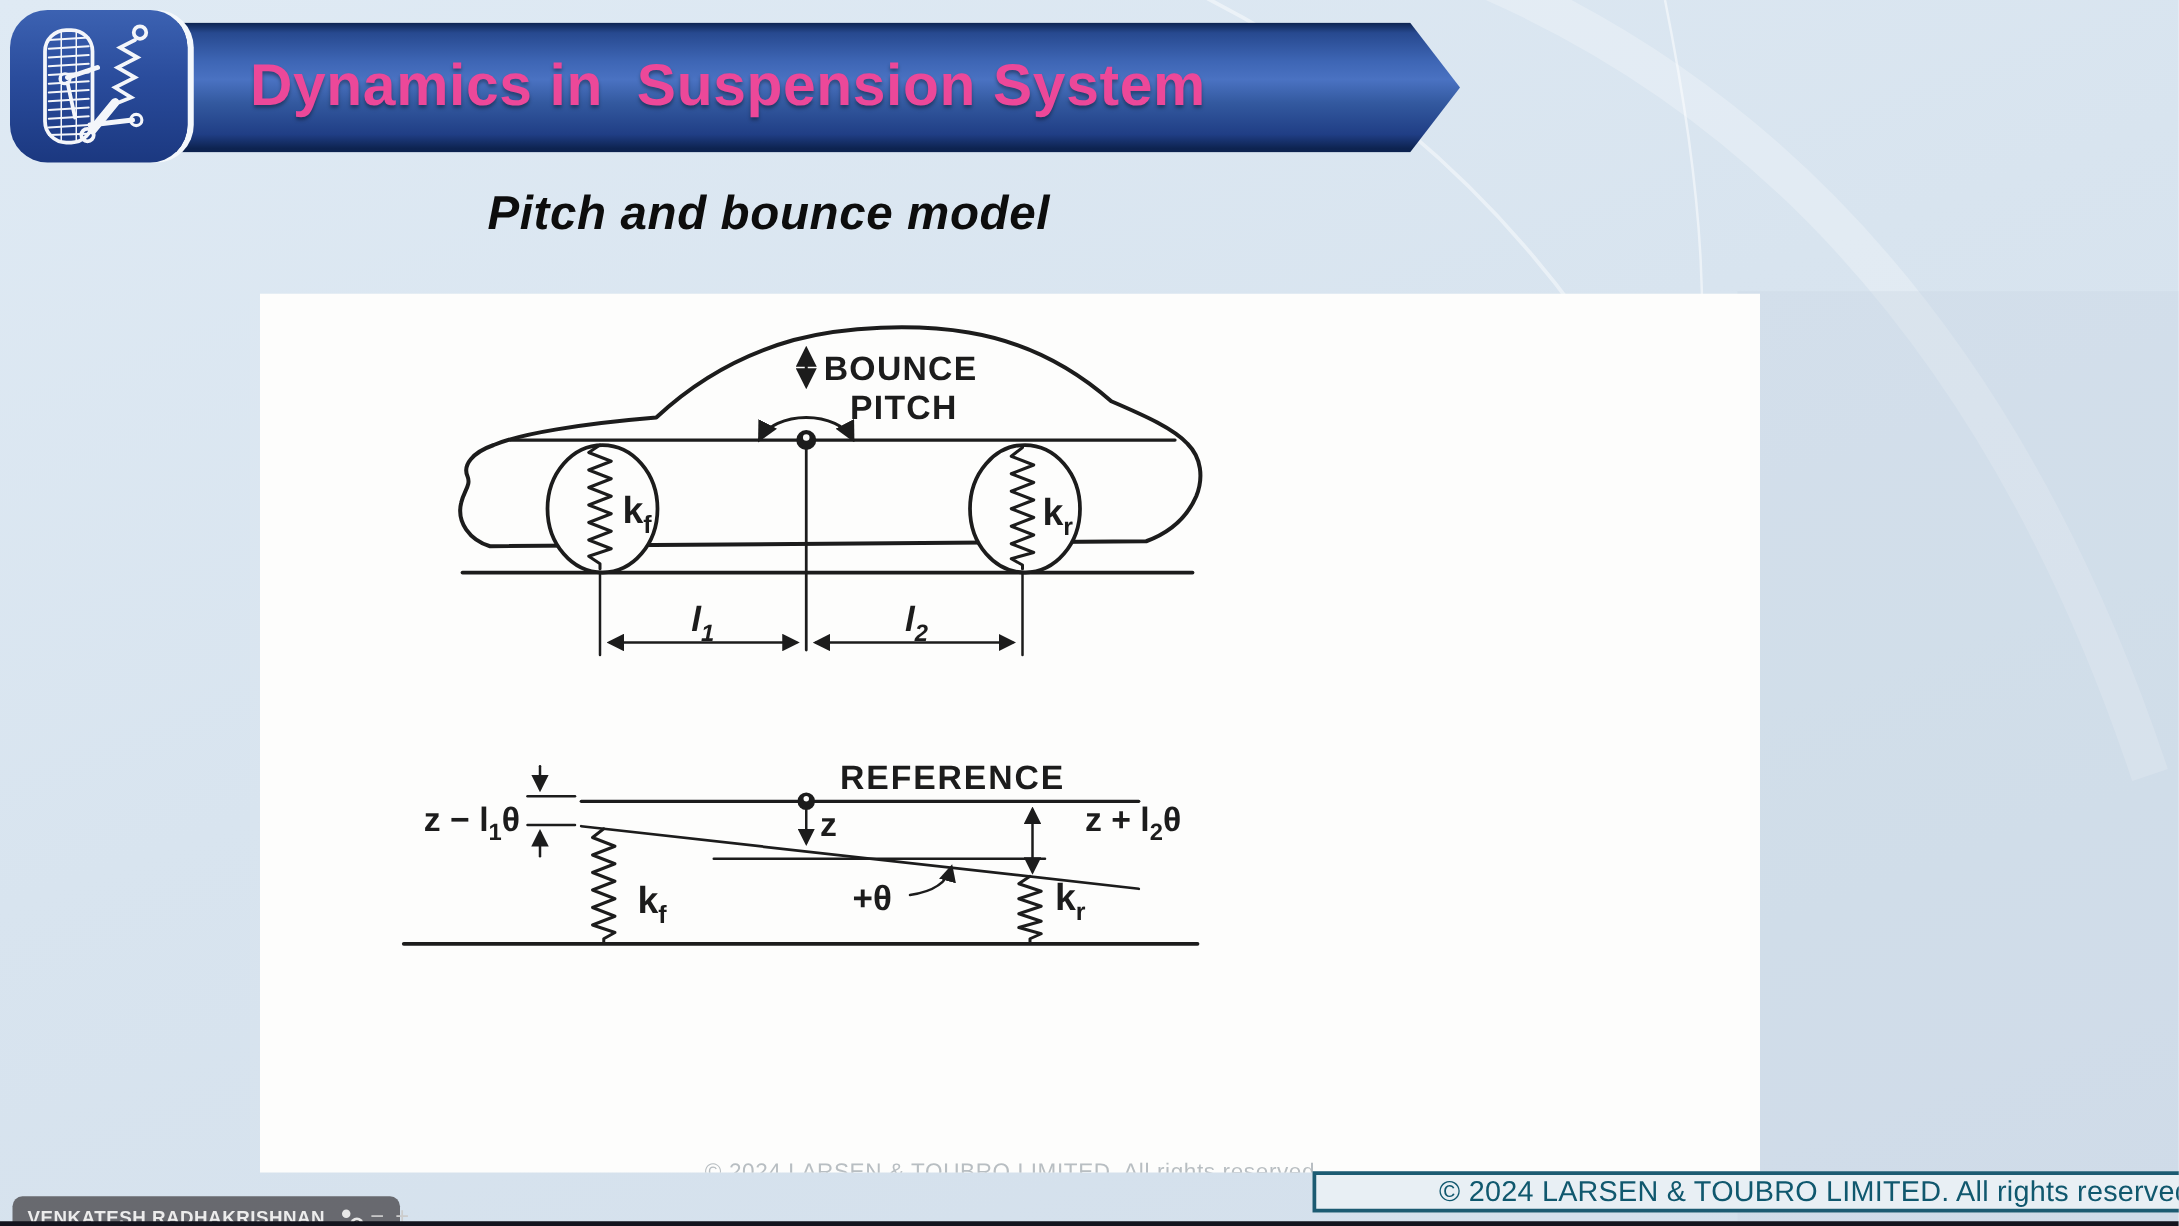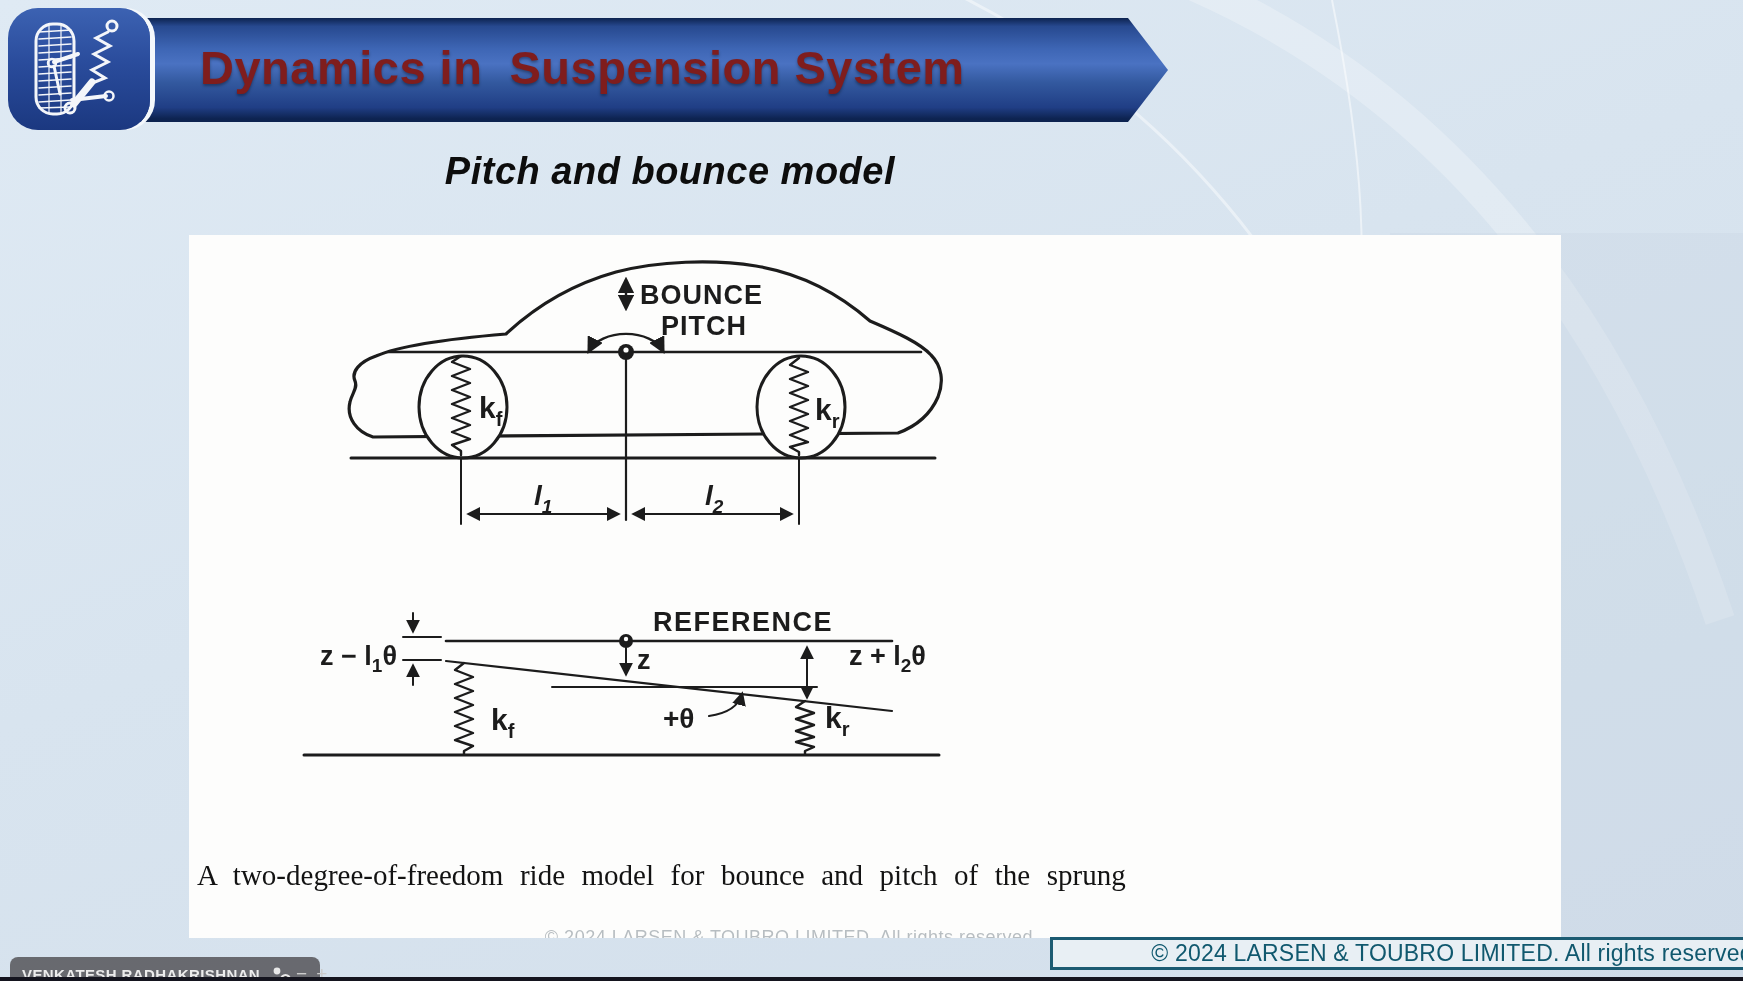--- a/index.html
+++ b/index.html
@@ -9,32 +9,32 @@
   .abs{position:absolute;}
 
   
   #bg-decor{left:0;top:0;width:1743px;height:981px;pointer-events:none;}
   #bg-right-panel{left:1390px;top:233px;right:0;bottom:0;background:rgba(198,212,226,0.30);}
 
   
   #banner{left:130px;top:18px;width:1038px;height:104px;
     background:linear-gradient(180deg,#0d2350 0%,#27498f 8%,#3e66b5 30%,#4a72c2 44%,#33599f 62%,#203e85 86%,#0d2350 97%);
     clip-path:polygon(0 0,calc(100% - 40px) 0,100% 50%,calc(100% - 40px) 100%,0 100%);}
-  #banner-title{left:200px;top:40px;width:900px;color:#7f1d1d;font-size:47px;font-weight:bold;
+  #banner-title{left:200px;top:40px;width:900px;color:#ec4899;font-size:47px;font-weight:bold;
     white-space:pre;letter-spacing:0.5px;text-shadow:0 2px 3px rgba(0,0,0,0.35);}
   #logo-badge{left:8px;top:8px;width:142px;height:122px;border-radius:30px;
     background:linear-gradient(180deg,#3c62b2 0%,#2a4c9c 45%,#1b3880 100%);
     box-shadow:5px 0 0 #f4f8fc;z-index:5;}
 
   
-  #subtitle{left:335px;top:150px;width:560px;text-align:right;color:#0d0d0d;
+  #subtitle{left:335px;top:150px;width:560px;text-align:center;color:#0d0d0d;
     font-size:38px;font-weight:bold;font-style:italic;letter-spacing:0.5px;}
 
   
-  #figure-panel{left:189px;top:235px;width:1372px;height:703px;background:#fdfdfc;overflow:hidden;}
+  #figure-panel{left:208px;top:235px;width:1200px;height:703px;background:#fdfdfc;overflow:hidden;}
   #figure-svg{left:0;top:0;}
   #figure-caption{left:8px;top:624px;width:1012px;font-family:"Liberation Serif",serif;
     font-size:29px;color:#131313;word-spacing:0.32em;}
   #figure-watermark{left:290px;top:692px;width:620px;text-align:center;font-size:18px;
     color:#8a949b;opacity:0.6;letter-spacing:0.5px;}
 
   
   #footer-box{left:1050px;top:937px;width:682px;height:27px;background:#e8eff4;
     border:3px solid #1c5b72;display:flex;align-items:center;justify-content:center;
     padding-left:58px;z-index:6;}
@@ -161,21 +161,20 @@
       <text x="706" y="505" font-size="28" font-weight="bold" font-style="italic"><tspan>l</tspan><tspan dy="8" font-size="19">2</tspan></text>
       <text x="654" y="631" font-size="27" font-weight="600" letter-spacing="1.5">REFERENCE</text>
       <text x="398" y="665" font-size="27" font-weight="600" text-anchor="end"><tspan>z − l</tspan><tspan dy="7" font-size="19">1</tspan><tspan dy="-7" font-size="27">θ</tspan></text>
       <text x="638" y="669" font-size="27" font-weight="600">z</text>
       <text x="850" y="665" font-size="27" font-weight="600"><tspan>z + l</tspan><tspan dy="7" font-size="19">2</tspan><tspan dy="-7" font-size="27">θ</tspan></text>
       <text x="492" y="730" font-size="30" font-weight="bold"><tspan>k</tspan><tspan dy="8" font-size="20">f</tspan></text>
       <text x="826" y="728" font-size="30" font-weight="bold"><tspan>k</tspan><tspan dy="8" font-size="20">r</tspan></text>
       <text x="664" y="728" font-size="28" font-weight="600">+θ</text>
     </g>
   </svg>
-  <div id="figure-caption" class="abs">A two-degree-of-freedom ride model for bounce and pitch of the sprung</div>
   <div id="figure-watermark" class="abs">© 2024 LARSEN &amp; TOUBRO LIMITED. All rights reserved</div>
 </div>
 
 <div id="footer-box" class="abs">
   <span id="footer-text">© 2024 LARSEN &amp; TOUBRO LIMITED. All rights reserved</span>
 </div>
 
 <div id="participant-bar" class="abs">
   <span id="participant-name">VENKATESH RADHAKRISHNAN</span>
   <span id="person-icon">

